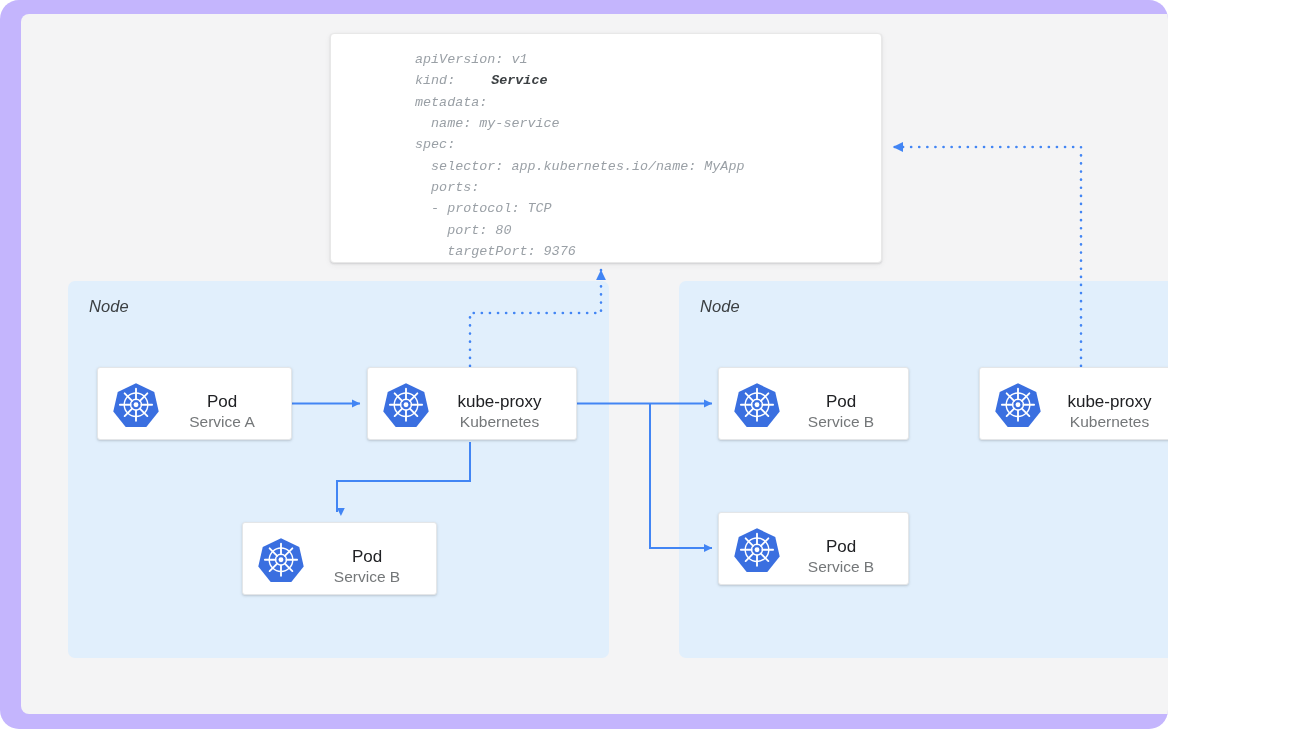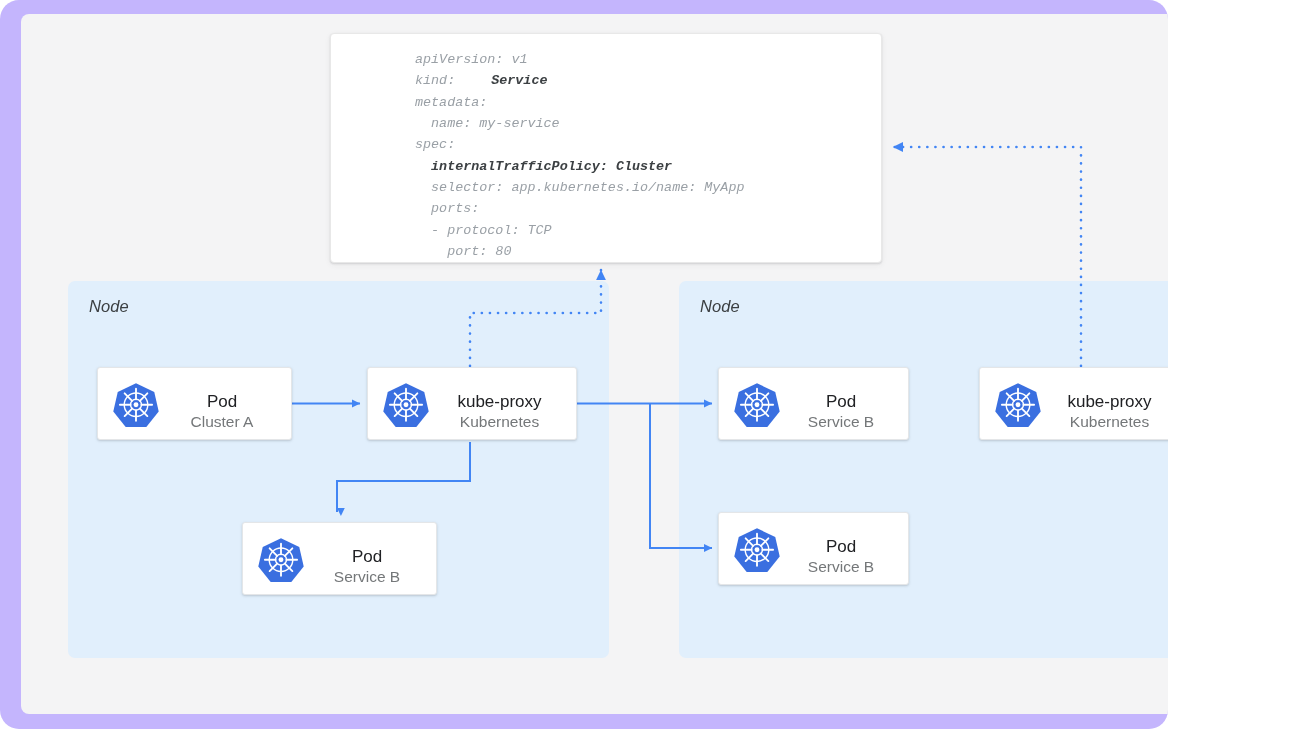--- a/index.html
+++ b/index.html
@@ -132,21 +132,20 @@
 <div id="stage">
 
   <div id="backdrop"></div>
 
   <div id="yaml-card">
     <pre id="yaml-code">apiVersion: v1
 kind: <span class="kw">Service</span>
 metadata:
   name: my-service
 spec:
-<span class="hl">  internalTrafficPolicy: Cluster</span>
   selector: app.kubernetes.io/name: MyApp
   ports:
   - protocol: TCP
     port: 80
     targetPort: 9376</pre>
   </div>
 
   <div class="node-panel" style="left:68px; top:281px; width:541px; height:377px;">
     <span class="node-label">Node</span>
   </div>
@@ -198,21 +197,21 @@
         <line x1="39.6" y1="33" x2="54.4" y2="33"></line>
         <line x1="16.2" y1="17.2" x2="26.6" y2="27.6"></line>
         <line x1="37.4" y1="38.4" x2="47.8" y2="48.8"></line>
         <line x1="47.8" y1="17.2" x2="37.4" y2="27.6"></line>
         <line x1="26.6" y1="38.4" x2="16.2" y2="48.8"></line>
       </g>
       <circle cx="32" cy="33" r="3.4" fill="#ffffff"></circle>
     </svg>
     <span class="card-text">
       <span class="card-title">Pod</span>
-      <span class="card-sub">Cluster A</span>
+      <span class="card-sub">Service A</span>
     </span>
   </div>
 
   <div class="card" style="left:367px; top:367px; width:210px; height:73px;">
     <svg class="card-logo" viewBox="0 0 64 64">
       <path fill="#3a6fe0" d="M32 3.1 57.4 15.3 63.6 42.5 46.2 64.2 17.8 64.2 0.4 42.5 6.6 15.3 Z"></path>
       <g fill="none" stroke="#ffffff" stroke-width="2">
         <circle cx="32" cy="33" r="16.4"></circle>
         <circle cx="32" cy="33" r="7.6"></circle>
       </g>

